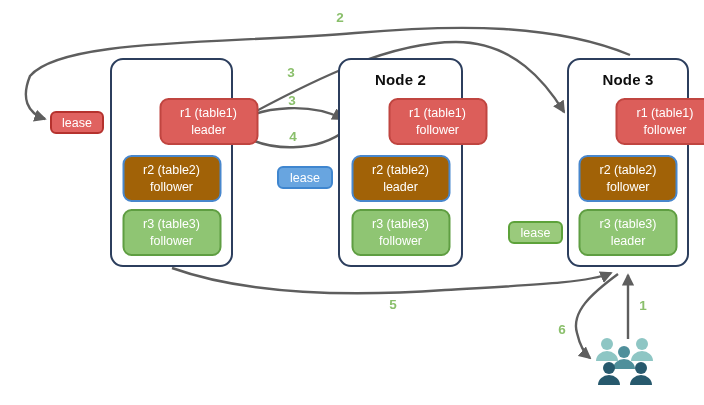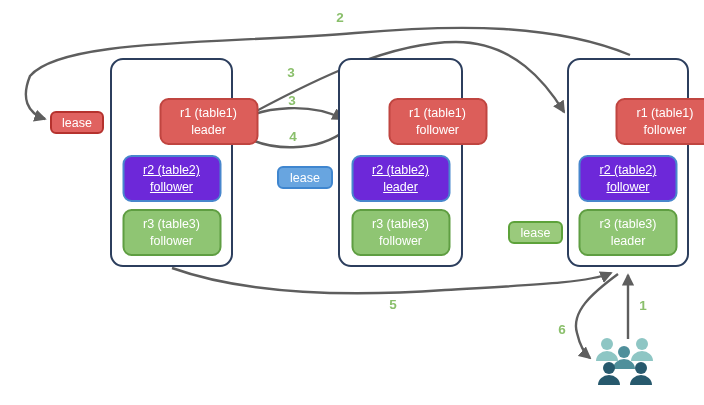--- a/index.html
+++ b/index.html
@@ -59,21 +59,21 @@
     color: #ffffff;
     font-size: 12.5px;
     line-height: 1.3;
     text-align: center;
   }
   .replica.pos-1 { top: 38px; margin-left: 37px; }
   .replica.pos-2 { top: 95px; }
   .replica.pos-3 { top: 149px; }
 
   .replica.red   { background: #dc5e5a; border-color: #c04540; }
-  .replica.blue  { background: #6d28d9; border-color: #4887cd; text-decoration: underline; }
+  .replica.blue  { background: #a16207; border-color: #4887cd; }
   .replica.green { background: #8fc573; border-color: #5f9e42; }
 
   .lease {
     position: absolute;
     height: 23px;
     border-radius: 6px;
     border: 2px solid;
     display: flex;
     align-items: center;
     justify-content: center;
@@ -158,35 +158,37 @@
       <span>r2 (table2)</span>
       <span>follower</span>
     </div>
     <div class="replica green pos-3">
       <span>r3 (table3)</span>
       <span>follower</span>
     </div>
   </div>
 
   <div class="node node-2">
+    <div class="node-title">Node 2</div>
     <div class="replica red pos-1">
       <span>r1 (table1)</span>
       <span>follower</span>
     </div>
     <div class="replica blue pos-2">
       <span>r2 (table2)</span>
       <span>leader</span>
     </div>
     <div class="replica green pos-3">
       <span>r3 (table3)</span>
       <span>follower</span>
     </div>
   </div>
 
   <div class="node node-3">
+    <div class="node-title">Node 3</div>
     <div class="replica red pos-1">
       <span>r1 (table1)</span>
       <span>follower</span>
     </div>
     <div class="replica blue pos-2">
       <span>r2 (table2)</span>
       <span>follower</span>
     </div>
     <div class="replica green pos-3">
       <span>r3 (table3)</span>

